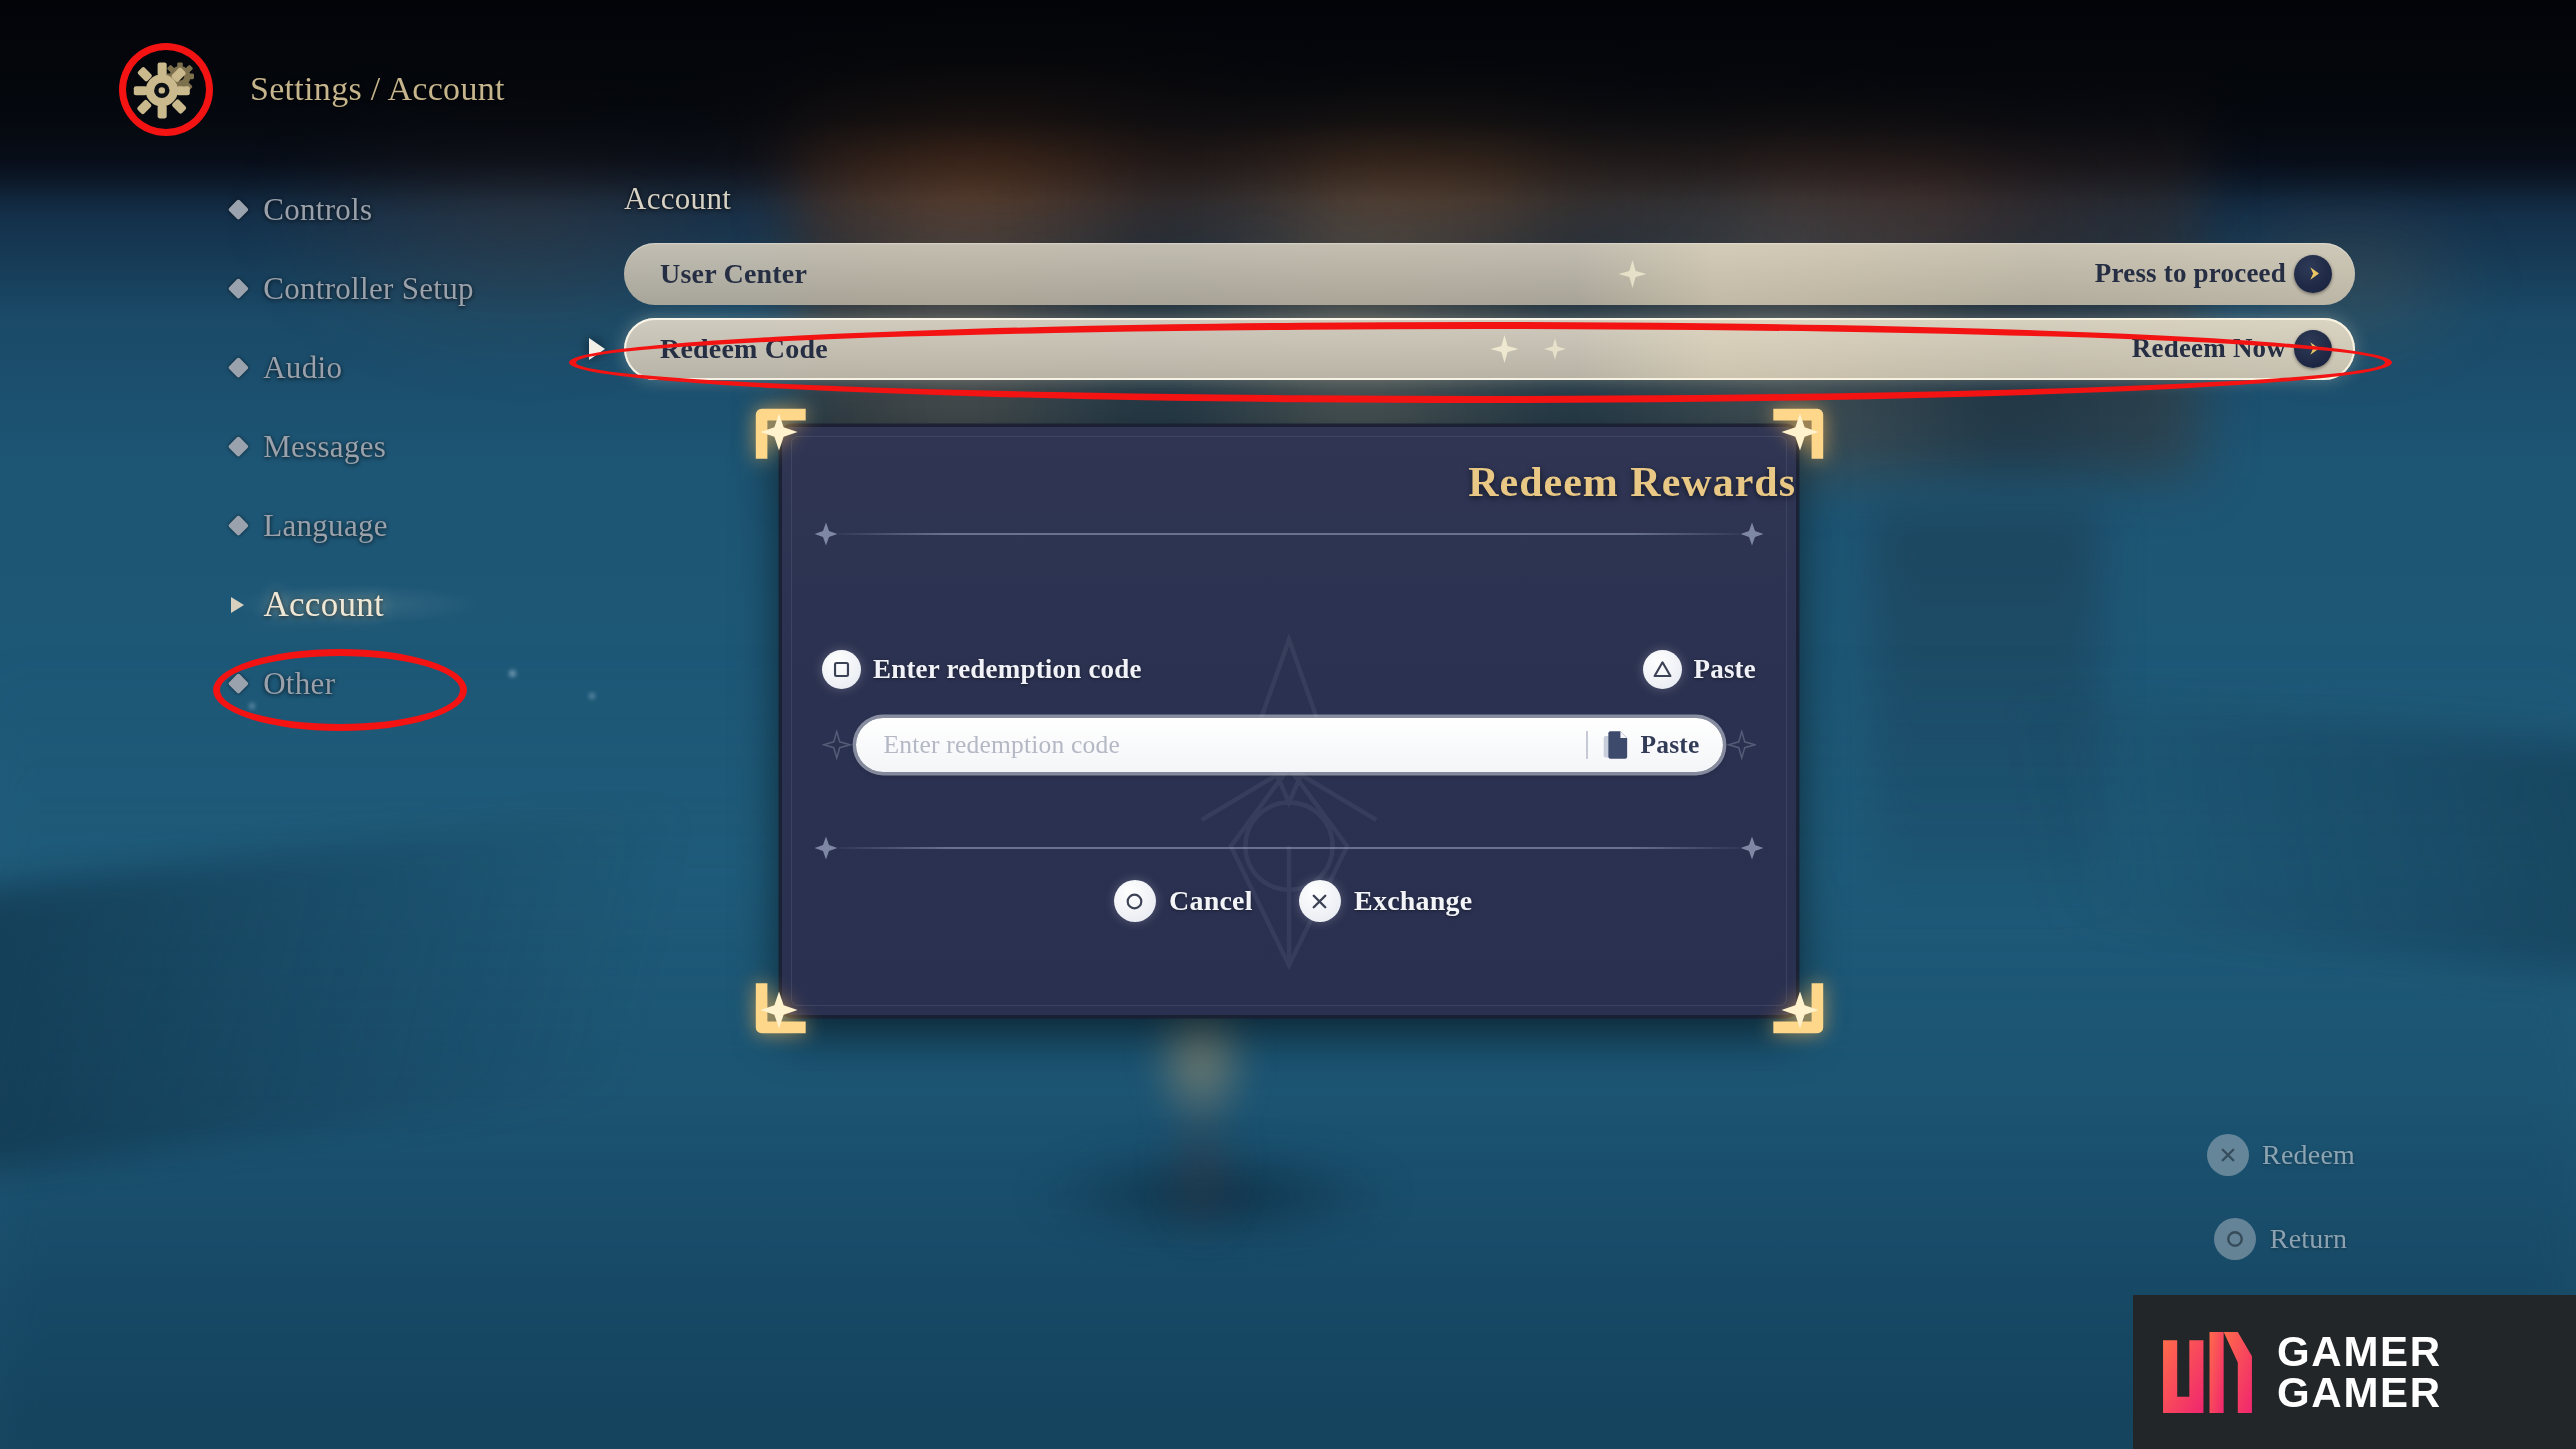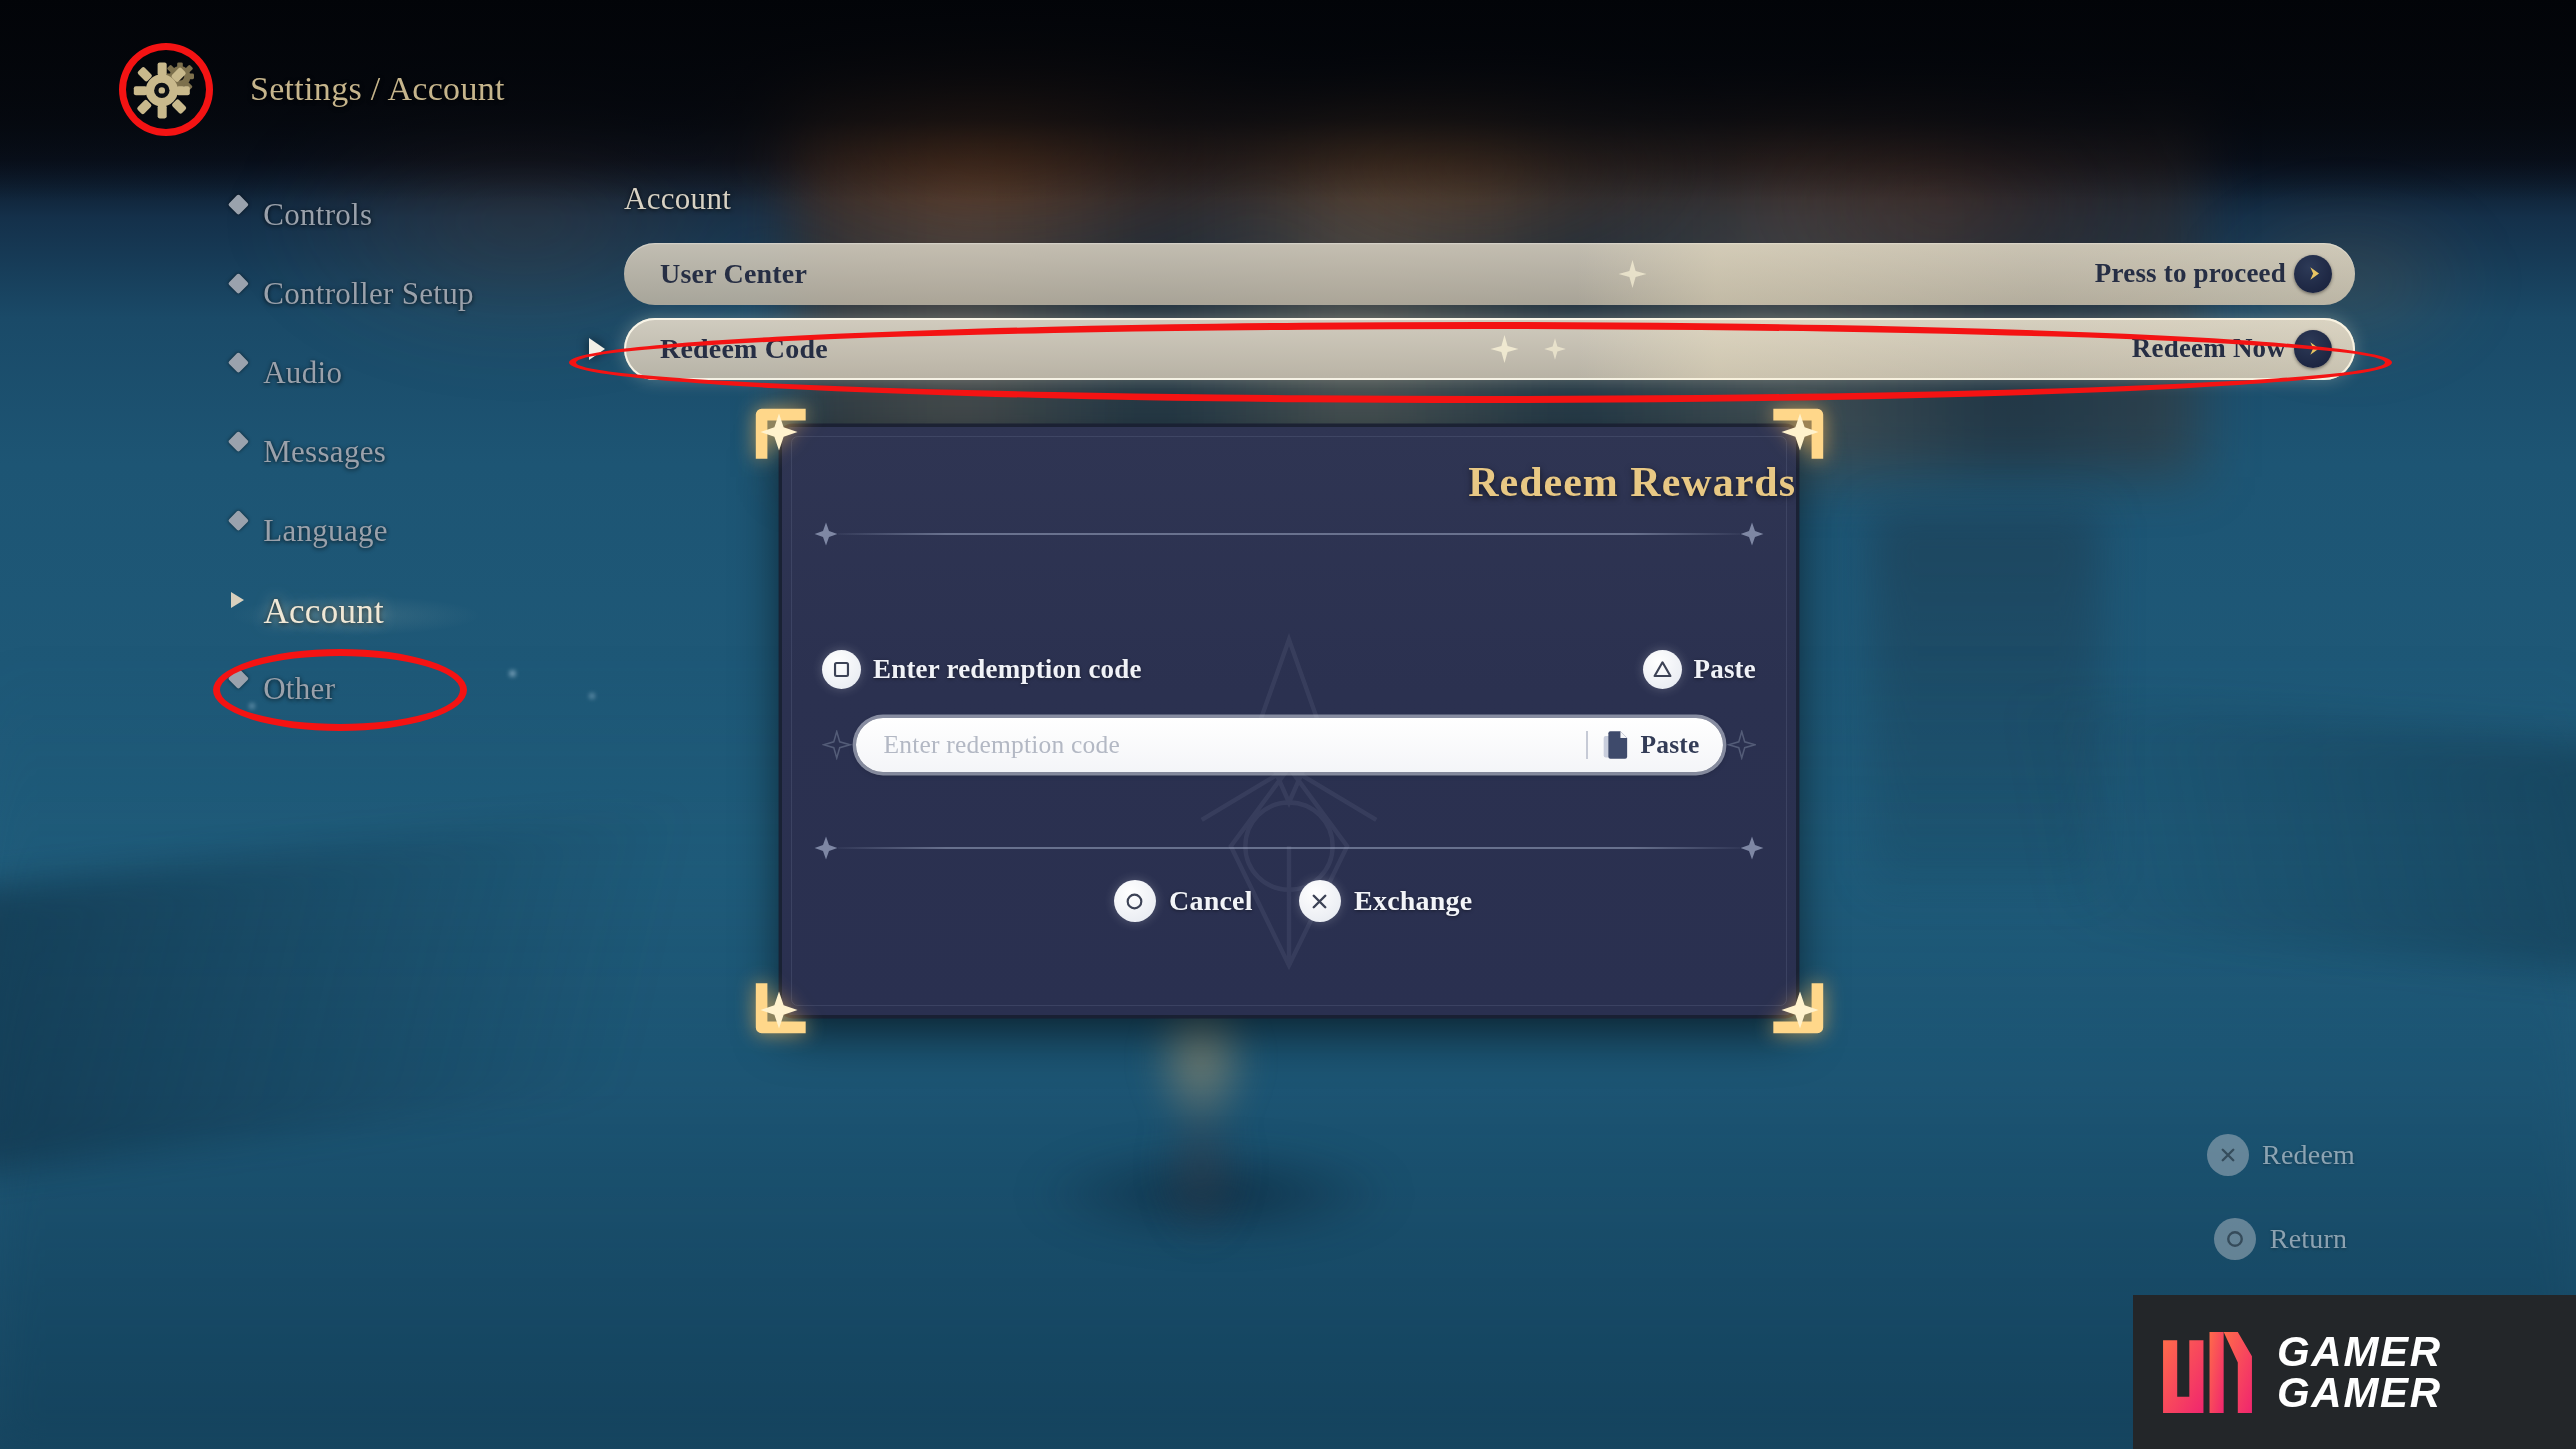--- a/index.html
+++ b/index.html
@@ -101,22 +101,22 @@
   .breadcrumb {
     position:absolute; left:250px; top:70px;
     font-size:34px; color:#c6b58c; letter-spacing:0.3px;
     text-shadow:0 1.3px 4px rgba(0,0,0,.85);
     white-space:nowrap;
   }
 
   
   #sidebar { position:absolute; left:215px; top:186px; width:429px; z-index:6; }
   .side-item {
-    position:relative; display:flex; 
-    height:47px; margin-bottom:32px; padding-left:16px;margin-top:11px;
+    position:relative; display:flex; align-items:center;
+    height:47px; margin-bottom:32px; padding-left:16px;
   }
   .side-bullet {
     width:14.8px; height:14.8px; margin-right:17.4px; flex:0 0 14.8px;
     background:#9aa2ad; transform:rotate(45deg); border-radius:2px;
     box-shadow:0 0 4px rgba(0,0,0,.6);
   }
   .side-label {
     font-size:31px; color:#9aa1ab; letter-spacing:0.3px;
     text-shadow:0 1.3px 4px rgba(0,0,0,.8);
     white-space:nowrap;
@@ -306,21 +306,21 @@
   .foot-circle svg { width:24px; height:24px; display:block; }
   .foot-text {
     font-size:28px; color:#d3d7dd; letter-spacing:0.2px;
     text-shadow:0 1.3px 3.4px rgba(0,0,0,.5);
   }
 
   
   #logo {
     position:absolute; right:0; bottom:0; width:443px; height:154px;
     background:#232629; z-index:20;
-    display:flex; align-items:center; padding-left:24px; gap:19px;font-style:italic;
+    display:flex; align-items:center; padding-left:24px; gap:19px;
   }
   #logo .mark { width:101px; height:101px; flex:0 0 101px; }
   #logo .words { display:flex; flex-direction:column; line-height:.98; }
   #logo .words span {
     font-family:"Liberation Sans", sans-serif;
     font-weight:700; font-size:42px; color:#ffffff; letter-spacing:1.7px;
   }
 
   
   .anno { position:absolute; border:7.4px solid #f41313; border-radius:50%; z-index:30; }

